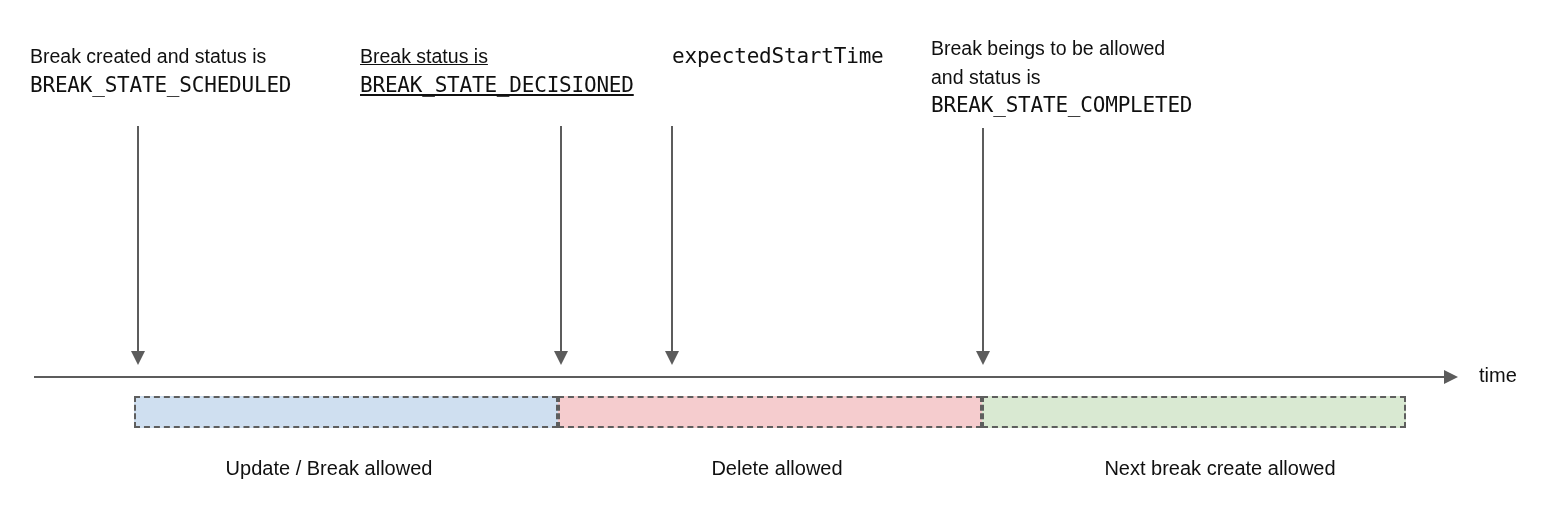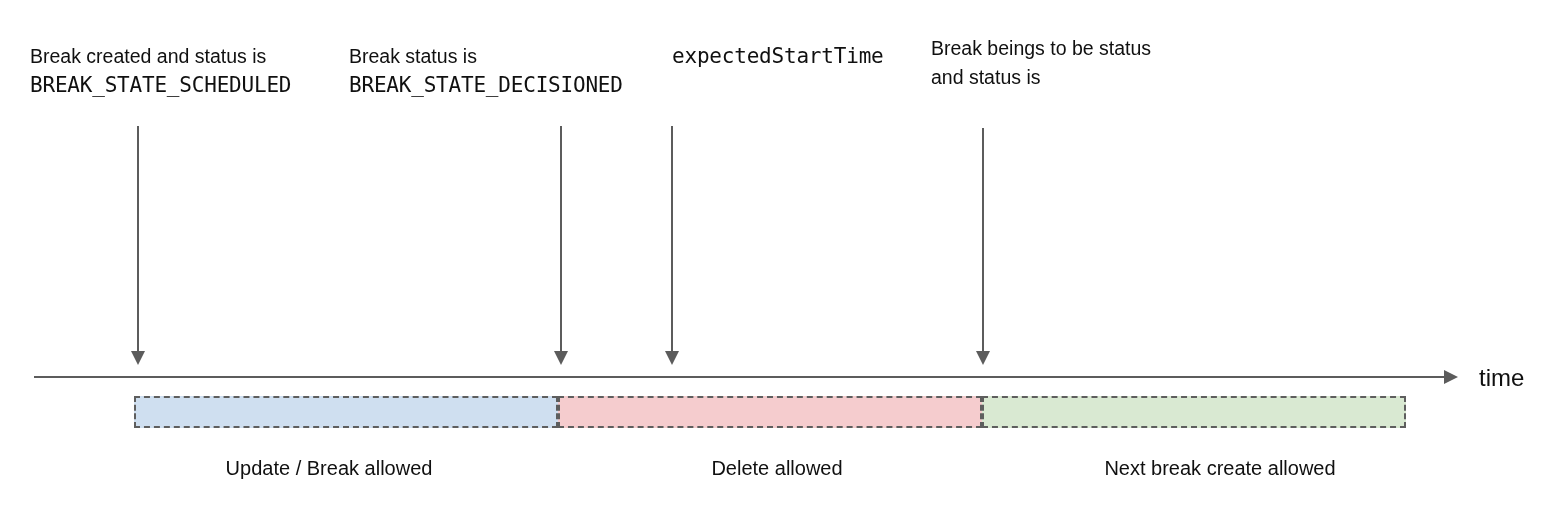--- a/index.html
+++ b/index.html
@@ -86,21 +86,21 @@
     width: 0;
     height: 0;
     border-top: 7.5px solid transparent;
     border-bottom: 7.5px solid transparent;
     border-left: 14px solid #5c5c5c;
   }
   #time-axis-label {
     position: absolute;
     left: 1479px;
     top: 364px;
-    font-size: 24px;
+    font-size: 20px;
     color: #101010;
   }
 
   
   .phase-bar {
     position: absolute;
     top: 396px;
     height: 32px;
     box-sizing: border-box;
     border: 2.3px dashed #5e5e5e;
@@ -118,30 +118,31 @@
 </head>
 <body>
 
 <div id="diagram">
 
   <div id="annotations">
       <div class="annotation" style="left: 30px; top: 42px;">
         <span class="sans">Break created and status is</span>
         <span class="mono">BREAK_STATE_SCHEDULED</span>
       </div>
-      <div class="annotation" style="left: 349px; top: 42px;">
+      <div class="annotation" style="left: 360px; top: 42px; text-decoration: underline;">
         <span class="sans">Break status is</span>
         <span class="mono">BREAK_STATE_DECISIONED</span>
       </div>
       <div class="annotation" style="left: 672px; top: 42px;">
         <span class="mono">expectedStartTime</span>
       </div>
       <div class="annotation" style="left: 931px; top: 34px;">
-        <span class="sans">Break beings to be status</span>
+        <span class="sans">Break beings to be allowed</span>
         <span class="sans">and status is</span>
+        <span class="mono">BREAK_STATE_COMPLETED</span>
       </div>
     </div>
 
   <div id="arrows">
       <div class="event-arrow" style="left: 130px; top: 126px; height: 239px;">
         <div class="shaft"></div>
         <div class="head"></div>
       </div>
       <div class="event-arrow" style="left: 553px; top: 126px; height: 239px;">
         <div class="shaft"></div>

